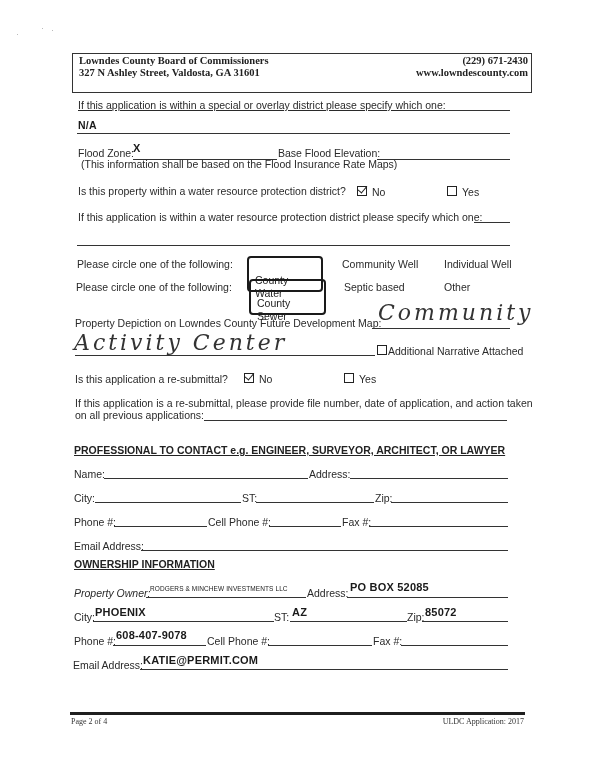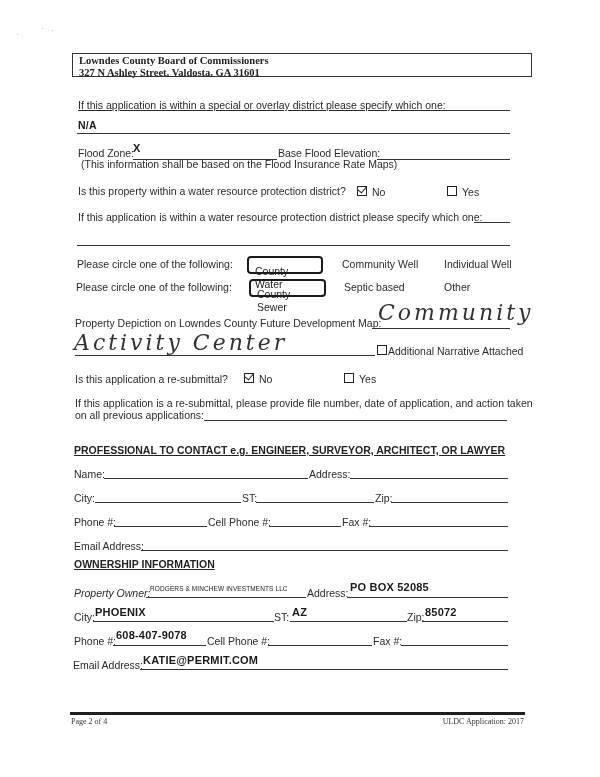--- a/index.html
+++ b/index.html
@@ -1,30 +1,30 @@
 <!DOCTYPE html>
 <html><head>
   <meta charset="utf-8">
   <style>
     html, body { margin: 0; padding: 0; background: #ffffff; }
     body { width: 600px; height: 777px; position: relative; overflow: hidden;
            font-family: "Liberation Sans", sans-serif; color: #222; }
     .abs { position: absolute; white-space: nowrap; }
-    .hdr-box { position: absolute; left: 72px; top: 53px; width: 460px; height: 24px;
+    .hdr-box { position: absolute; left: 72px; top: 53px; width: 460px; height: 40px;
                border: 1.5px solid #333; box-sizing: border-box; }
     .hdr-l, .hdr-r { font-family: "Liberation Serif", serif; font-weight: bold; font-size: 10.5px;
                      line-height: 12px; color: #222; position: absolute; top: 1px; }
     .hdr-l { left: 6px; }
     .hdr-r { right: 3px; text-align: right; }
     .t { font-size: 10.5px; line-height: 13px; color: #2a2a2a; }
     .line { position: absolute; height: 0; border-bottom: 1px solid #333; }
     .fill { font-size: 11px; color: #1a1a1a; letter-spacing: 0.2px; font-weight: bold; }
     .fill-sm { font-size: 6.5px; color: #1a1a1a; letter-spacing: 0.1px; }
     .circled { position: absolute; border: 2px solid #1a1a1a; border-radius: 4px;
-               font-size: 10.5px; line-height: 13px; padding: 7px 6px; color: #222;
+               font-size: 10.5px; line-height: 13px; padding: 16px 6px; color: #222;
                box-sizing: border-box; height: 16px; }
     .cb { position: absolute; width: 10px; height: 10px; border: 1.3px solid #222;
           box-sizing: border-box; background: #fff; }
     .cb.checked::after { content: ""; position: absolute; left: 2px; top: -3px; width: 4px; height: 8px;
           border-right: 1.6px solid #222; border-bottom: 1.6px solid #222; transform: rotate(40deg); }
     .heading { font-size: 10.5px; font-weight: bold; text-decoration: underline; color: #222; }
     .hand { font-family: "DejaVu Serif", serif; font-style: italic; font-size: 22px; color: #333;
             letter-spacing: 3px; font-weight: 300; }
     .footer-rule { position: absolute; left: 70px; top: 712px; width: 455px; height: 3px; background: #1f1f1f; }
     .foot { font-family: "Liberation Serif", serif; font-size: 8px; color: #333; }
@@ -34,20 +34,24 @@
 <body>
 
 <div class="speck" style="left:17px;top:34px;"></div>
 <div class="speck" style="left:42px;top:28px;"></div>
 <div class="speck" style="left:52px;top:30px;"></div>
 
 <div class="hdr-box">
   <div class="hdr-l">
     <div>Lowndes County Board of Commissioners</div>
     <div>327 N Ashley Street, Valdosta, GA  31601</div>
+  </div>
+  <div class="hdr-r">
+    <div>(229) 671-2430</div>
+    <div>www.lowndescounty.com</div>
   </div>
 </div>
 
 <div class="abs t" style="left:78px;top:99px;text-decoration:underline;">If this application is within a special or overlay district please specify which one:</div>
 <div class="line" style="left:440px;top:110px;width:70px;"></div>
 <div class="abs fill" style="left:78px;top:119px;font-size:10.5px;">N/A</div>
 <div class="line" style="left:77px;top:133px;width:433px;"></div>
 
 <div class="abs t" style="left:78px;top:147px;">Flood Zone:</div>
 <div class="abs fill" style="left:133px;top:142px;">X</div>

